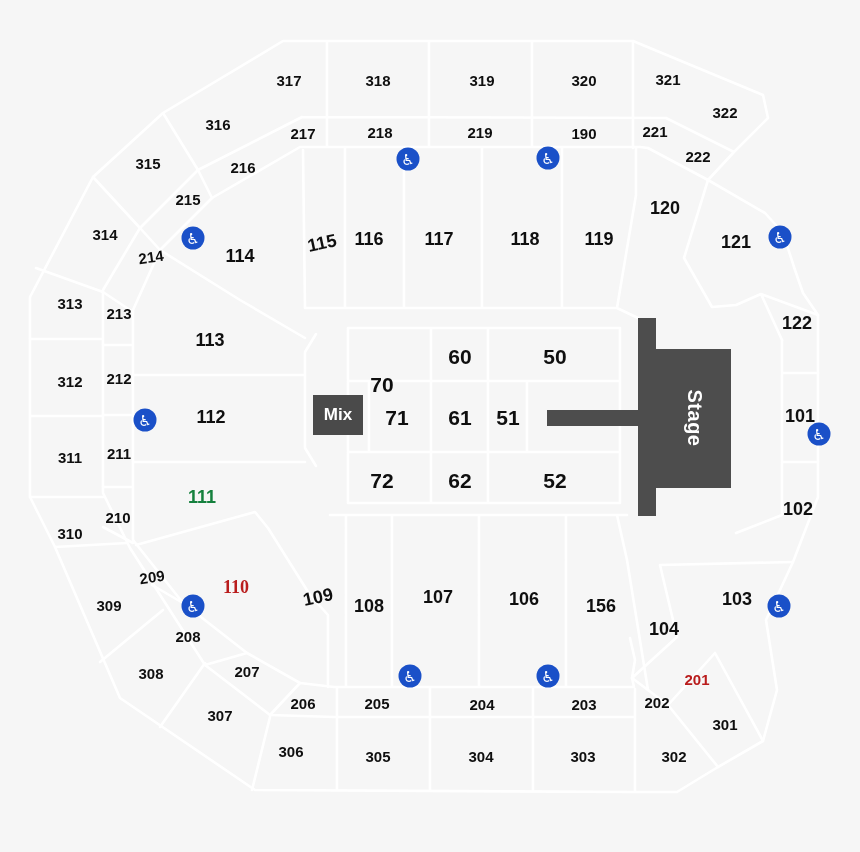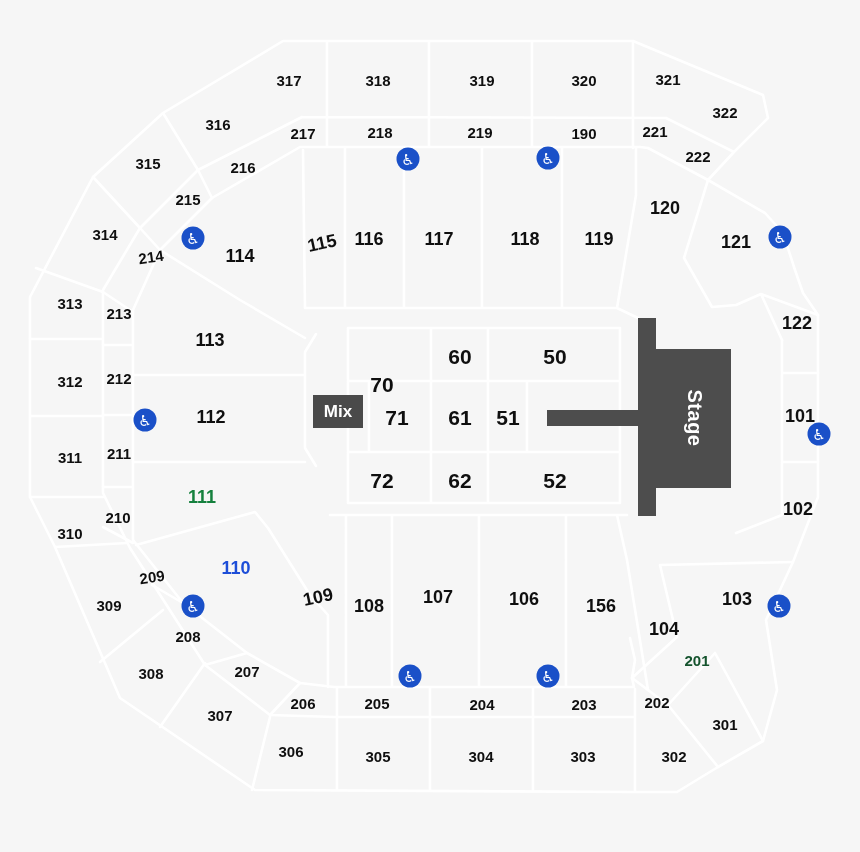--- a/index.html
+++ b/index.html
@@ -8,21 +8,21 @@
   .mesh path{fill:none;stroke-width:2.6;stroke-linejoin:round;stroke-linecap:round;}
   .sec{position:absolute;font-weight:bold;white-space:nowrap;
        transform:translate(-50%,-50%) rotate(var(--r,0deg));line-height:1;}
   .lv300{font-size:15px;}
   .lv200{font-size:15px;}
   .lv100{font-size:18px;}
   .lvfloor{font-size:21px;}
   .wc{position:absolute;width:23px;height:23px;border-radius:50%;
       transform:translate(-50%,-50%);display:flex;align-items:center;justify-content:center;
       color:#fff;font-size:15px;line-height:1;}
-  .mixbox{position:absolute;left:313px;top:395px;width:50px;height:33px;
+  .mixbox{position:absolute;left:313px;top:395px;width:50px;height:40px;
       display:flex;align-items:center;justify-content:center;
       font-weight:bold;font-size:17px;}
   .stagelabel{position:absolute;left:694px;top:418px;font-weight:bold;font-size:20px;
       transform:translate(-50%,-50%) rotate(90deg);letter-spacing:0.5px;}
   svg{position:absolute;left:0;top:0;}
 </style>
 </head>
 <body style="background: rgb(246, 246, 246);">
 
 <div class="arena" id="arena" style="background: rgb(246, 246, 246);">
@@ -78,21 +78,21 @@
       <span class="sec lv300" style="left: 70px; top: 303px; color: rgb(15, 15, 15);">313</span>
       <span class="sec lv300" style="left: 105px; top: 234px; color: rgb(15, 15, 15);">314</span>
       <span class="sec lv300" style="left: 148px; top: 163px; color: rgb(15, 15, 15);">315</span>
       <span class="sec lv300" style="left: 218px; top: 124px; color: rgb(15, 15, 15);">316</span>
       <span class="sec lv300" style="left: 289px; top: 80px; color: rgb(15, 15, 15);">317</span>
       <span class="sec lv300" style="left: 378px; top: 80px; color: rgb(15, 15, 15);">318</span>
       <span class="sec lv300" style="left: 482px; top: 80px; color: rgb(15, 15, 15);">319</span>
       <span class="sec lv300" style="left: 584px; top: 80px; color: rgb(15, 15, 15);">320</span>
       <span class="sec lv300" style="left: 668px; top: 79px; color: rgb(15, 15, 15);">321</span>
       <span class="sec lv300" style="left: 725px; top: 112px; color: rgb(15, 15, 15);">322</span>
-      <span class="sec lv200" style="left: 697px; top: 660px; color: #14532d;">201</span>
+      <span class="sec lv200" style="left: 697px; top: 679px; color: #b91c1c;">201</span>
       <span class="sec lv200" style="left: 657px; top: 702px; color: rgb(15, 15, 15);">202</span>
       <span class="sec lv200" style="left: 584px; top: 704px; color: rgb(15, 15, 15);">203</span>
       <span class="sec lv200" style="left: 482px; top: 704px; color: rgb(15, 15, 15);">204</span>
       <span class="sec lv200" style="left: 377px; top: 703px; color: rgb(15, 15, 15);">205</span>
       <span class="sec lv200" style="left: 303px; top: 703px; color: rgb(15, 15, 15);">206</span>
       <span class="sec lv200" style="left: 247px; top: 671px; color: rgb(15, 15, 15);">207</span>
       <span class="sec lv200" style="left: 188px; top: 636px; color: rgb(15, 15, 15);">208</span>
       <span class="sec lv200" style="left: 152px; top: 577px; color: rgb(15, 15, 15); --r: -8deg;">209</span>
       <span class="sec lv200" style="left: 118px; top: 517px; color: rgb(15, 15, 15);">210</span>
       <span class="sec lv200" style="left: 119px; top: 453px; color: rgb(15, 15, 15);">211</span>
@@ -109,21 +109,21 @@
       <span class="sec lv200" style="left: 698px; top: 156px; color: rgb(15, 15, 15);">222</span>
       <span class="sec lv100" style="left: 800px; top: 416px; color: rgb(15, 15, 15);">101</span>
       <span class="sec lv100" style="left: 798px; top: 509px; color: rgb(15, 15, 15);">102</span>
       <span class="sec lv100" style="left: 737px; top: 599px; color: rgb(15, 15, 15);">103</span>
       <span class="sec lv100" style="left: 664px; top: 629px; color: rgb(15, 15, 15);">104</span>
       <span class="sec lv100" style="left: 601px; top: 606px; color: rgb(15, 15, 15);">156</span>
       <span class="sec lv100" style="left: 524px; top: 599px; color: rgb(15, 15, 15);">106</span>
       <span class="sec lv100" style="left: 438px; top: 597px; color: rgb(15, 15, 15);">107</span>
       <span class="sec lv100" style="left: 369px; top: 606px; color: rgb(15, 15, 15);">108</span>
       <span class="sec lv100" style="left: 318px; top: 597px; color: rgb(15, 15, 15); --r: -12deg;">109</span>
-      <span class="sec lv100" style="left: 236px; top: 568px; color: #1d4ed8;">110</span>
+      <span class="sec lv100" style="left: 236px; top: 587px; color: #b91c1c; font-family: Liberation Serif, serif;">110</span>
       <span class="sec lv100" style="left: 202px; top: 497px; color: #15803d;">111</span>
       <span class="sec lv100" style="left: 211px; top: 417px; color: rgb(15, 15, 15);">112</span>
       <span class="sec lv100" style="left: 210px; top: 340px; color: rgb(15, 15, 15); text-align: center;">113</span>
       <span class="sec lv100" style="left: 240px; top: 256px; color: rgb(15, 15, 15);">114</span>
       <span class="sec lv100" style="left: 322px; top: 243px; color: rgb(15, 15, 15); --r: -12deg;">115</span>
       <span class="sec lv100" style="left: 369px; top: 239px; color: rgb(15, 15, 15); text-align: right;">116</span>
       <span class="sec lv100" style="left: 439px; top: 239px; color: rgb(15, 15, 15);">117</span>
       <span class="sec lv100" style="left: 525px; top: 239px; color: rgb(15, 15, 15);">118</span>
       <span class="sec lv100" style="left: 599px; top: 239px; color: rgb(15, 15, 15);">119</span>
       <span class="sec lv100" style="left: 665px; top: 208px; color: rgb(15, 15, 15);">120</span>

